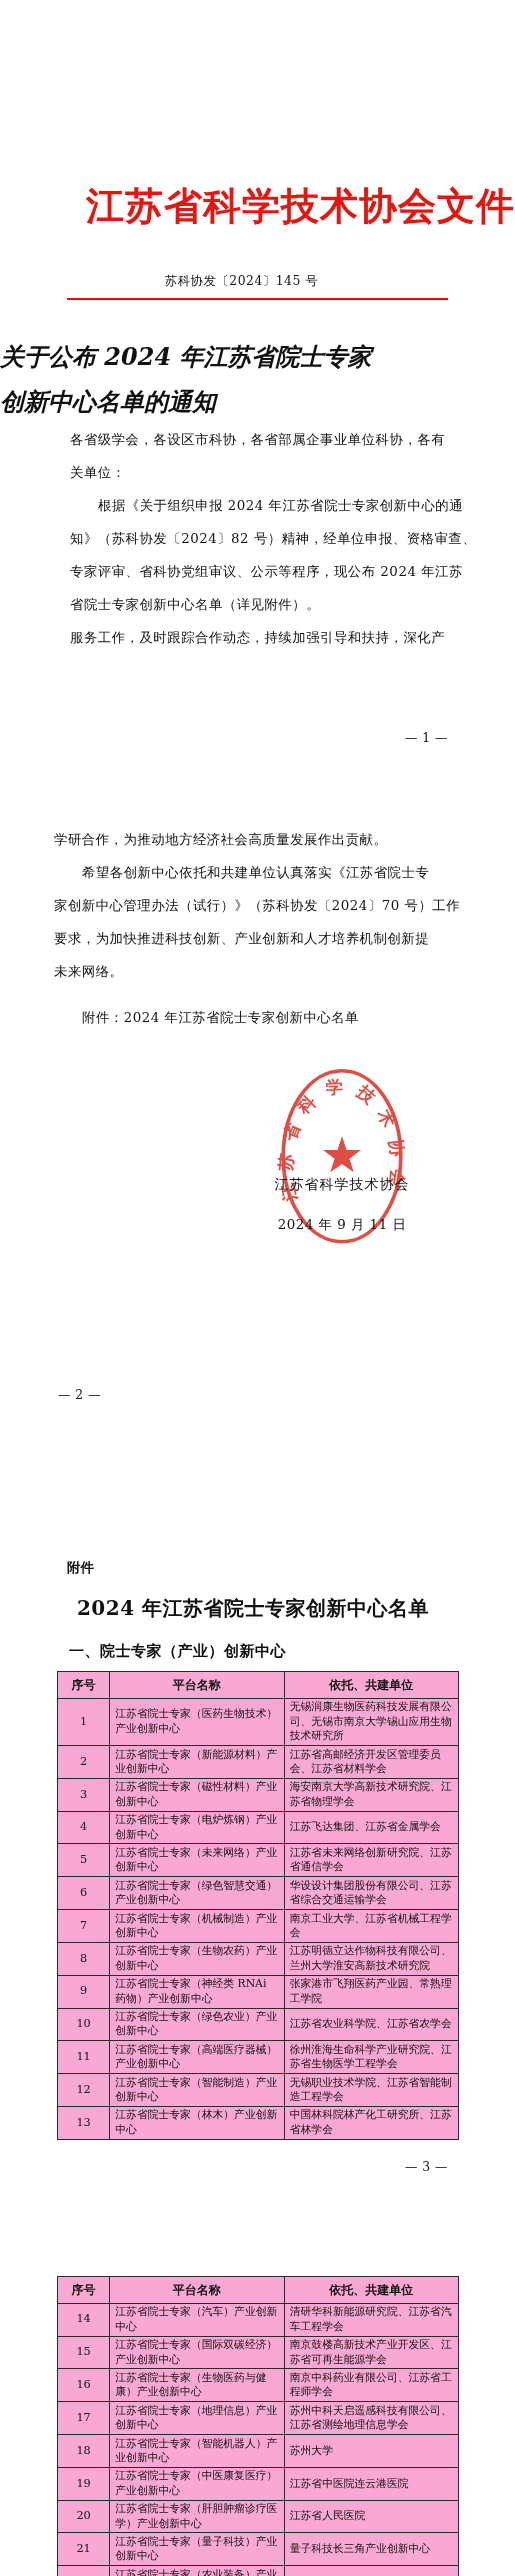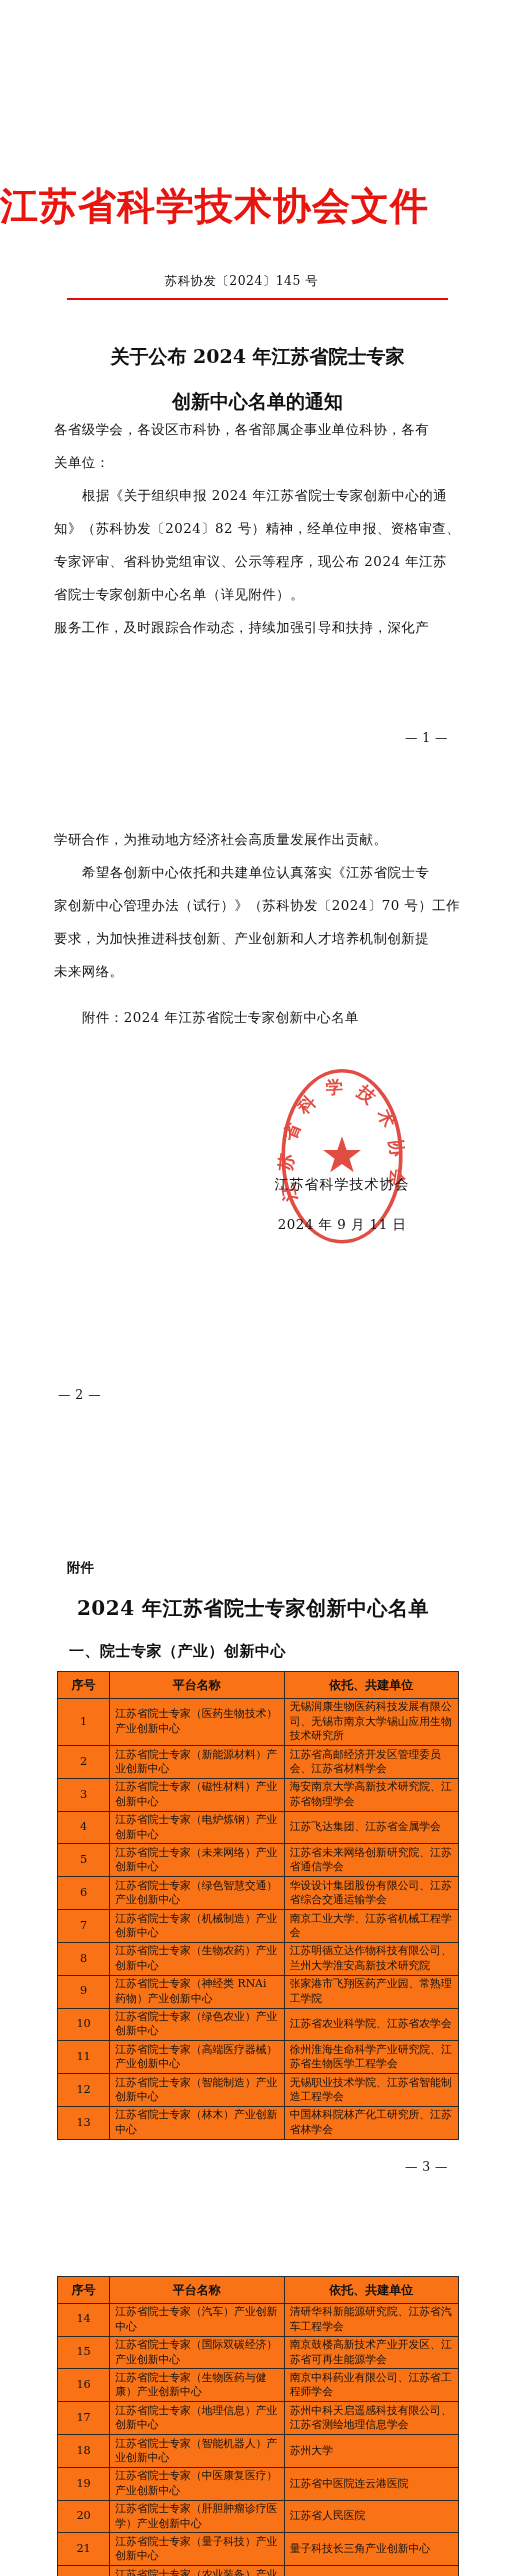--- a/index.html
+++ b/index.html
@@ -2,58 +2,58 @@
 <html style="font-size:8.2px"><head>
 <meta charset="utf-8">
 <style>
   html,body{margin:0;padding:0;background:#ffffff;}
   .page-wrap{
     position:relative;width:515px;height:3643px;background:#ffffff;
     font-family:"DejaVu Serif","Liberation Serif",serif;color:#111;overflow:hidden;
   }
   .abs{position:absolute;}
   
-  .org-header{top:181px;left:0;width:515px;text-align:left;font-size:38px;font-weight:700;
+  .org-header{top:181px;left:0;width:515px;text-align:right;font-size:38px;font-weight:700;
     color:#e8140d;letter-spacing:1px;white-space:nowrap;}
   .doc-number{top:273px;left:0;width:483px;text-align:center;font-size:12.4px;letter-spacing:0.5px;}
   .red-line{top:298px;left:67px;width:381px;height:2.1px;background:#e30b0b;}
-  .doc-title{top:334px;left:0;width:515px;text-align:center;font-size:19px;font-weight:700;line-height:45px;}
+  .doc-title{top:334px;left:0;width:515px;text-align:left;font-size:24px;font-weight:700;line-height:45px;font-style:italic;}
   .body-block{left:54px;width:412px;font-size:13.4px;}
   .body-block .line{height:33px;line-height:33px;white-space:nowrap;letter-spacing:0.5px;}
   .body-block .line.indent{padding-left:28px;}
   .footer{font-size:12.4px;letter-spacing:0.5px;}
   .f-right{left:54px;width:394px;text-align:right;}
   
   .attachment-line{top:1009px;left:82px;font-size:13.4px;letter-spacing:0.5px;}
   .seal-svg{top:1066px;left:277px;width:130px;height:181px;opacity:.88;}
   .signer{top:1176px;left:216px;width:252px;text-align:center;font-size:14px;letter-spacing:1px;}
   .sign-date{top:1216px;left:216px;width:252px;text-align:center;font-size:13.4px;letter-spacing:0.5px;}
   
   .attach-label{top:1559px;left:67px;font-size:13.4px;font-weight:700;}
   .attach-title{top:1595px;left:0;width:506px;text-align:center;font-size:20px;font-weight:700;letter-spacing:0.5px;}
   .section-heading{font-size:15px;font-weight:700;left:69px;letter-spacing:0.5px;}
-  .doc-table{border-collapse:collapse;table-layout:fixed;width:402px;font-size:10.8px;line-height:14.4px;background:#f97316;}
+  .doc-table{border-collapse:collapse;table-layout:fixed;width:402px;font-size:10.8px;line-height:14.4px;background:#f9a8d4;}
   .doc-table th,.doc-table td{border:1px solid #2a2a2a;vertical-align:middle;}
   .doc-table th{font-size:12px;font-weight:700;text-align:center;padding:5.7px 2.1px;}
   .doc-table td{padding:1.5px 5.2px;}
   .doc-table td.c-no{text-align:center;font-size:11.3px;padding:1.5px 1px;}
 </style>
 </head>
 <body>
 
 <div class="page-wrap">
 
   <div class="abs org-header">江苏省科学技术协会文件</div>
   <div class="abs doc-number">苏科协发〔2024〕145 号</div>
   <div class="abs red-line"></div>
   <div class="abs doc-title">
     <div>关于公布 2024 年江苏省院士专家</div>
     <div>创新中心名单的通知</div>
   </div>
-  <div class="abs body-block" style="top:413px;">
+  <div class="abs body-block" style="top:423px;margin-left:16px;">
       <div class="line">各省级学会，各设区市科协，各省部属企事业单位科协，各有</div>
       <div class="line">关单位：</div>
       <div class="line indent">根据《关于组织申报 2024 年江苏省院士专家创新中心的通</div>
       <div class="line">知》（苏科协发〔2024〕82 号）精神，经单位申报、资格审查、</div>
       <div class="line">专家评审、省科协党组审议、公示等程序，现公布 2024 年江苏</div>
       <div class="line">省院士专家创新中心名单（详见附件）。</div>
       <div class="line">服务工作，及时跟踪合作动态，持续加强引导和扶持，深化产</div>
     </div>
   <div class="abs footer f-right" style="top:730px;">— 1 —</div>
 

